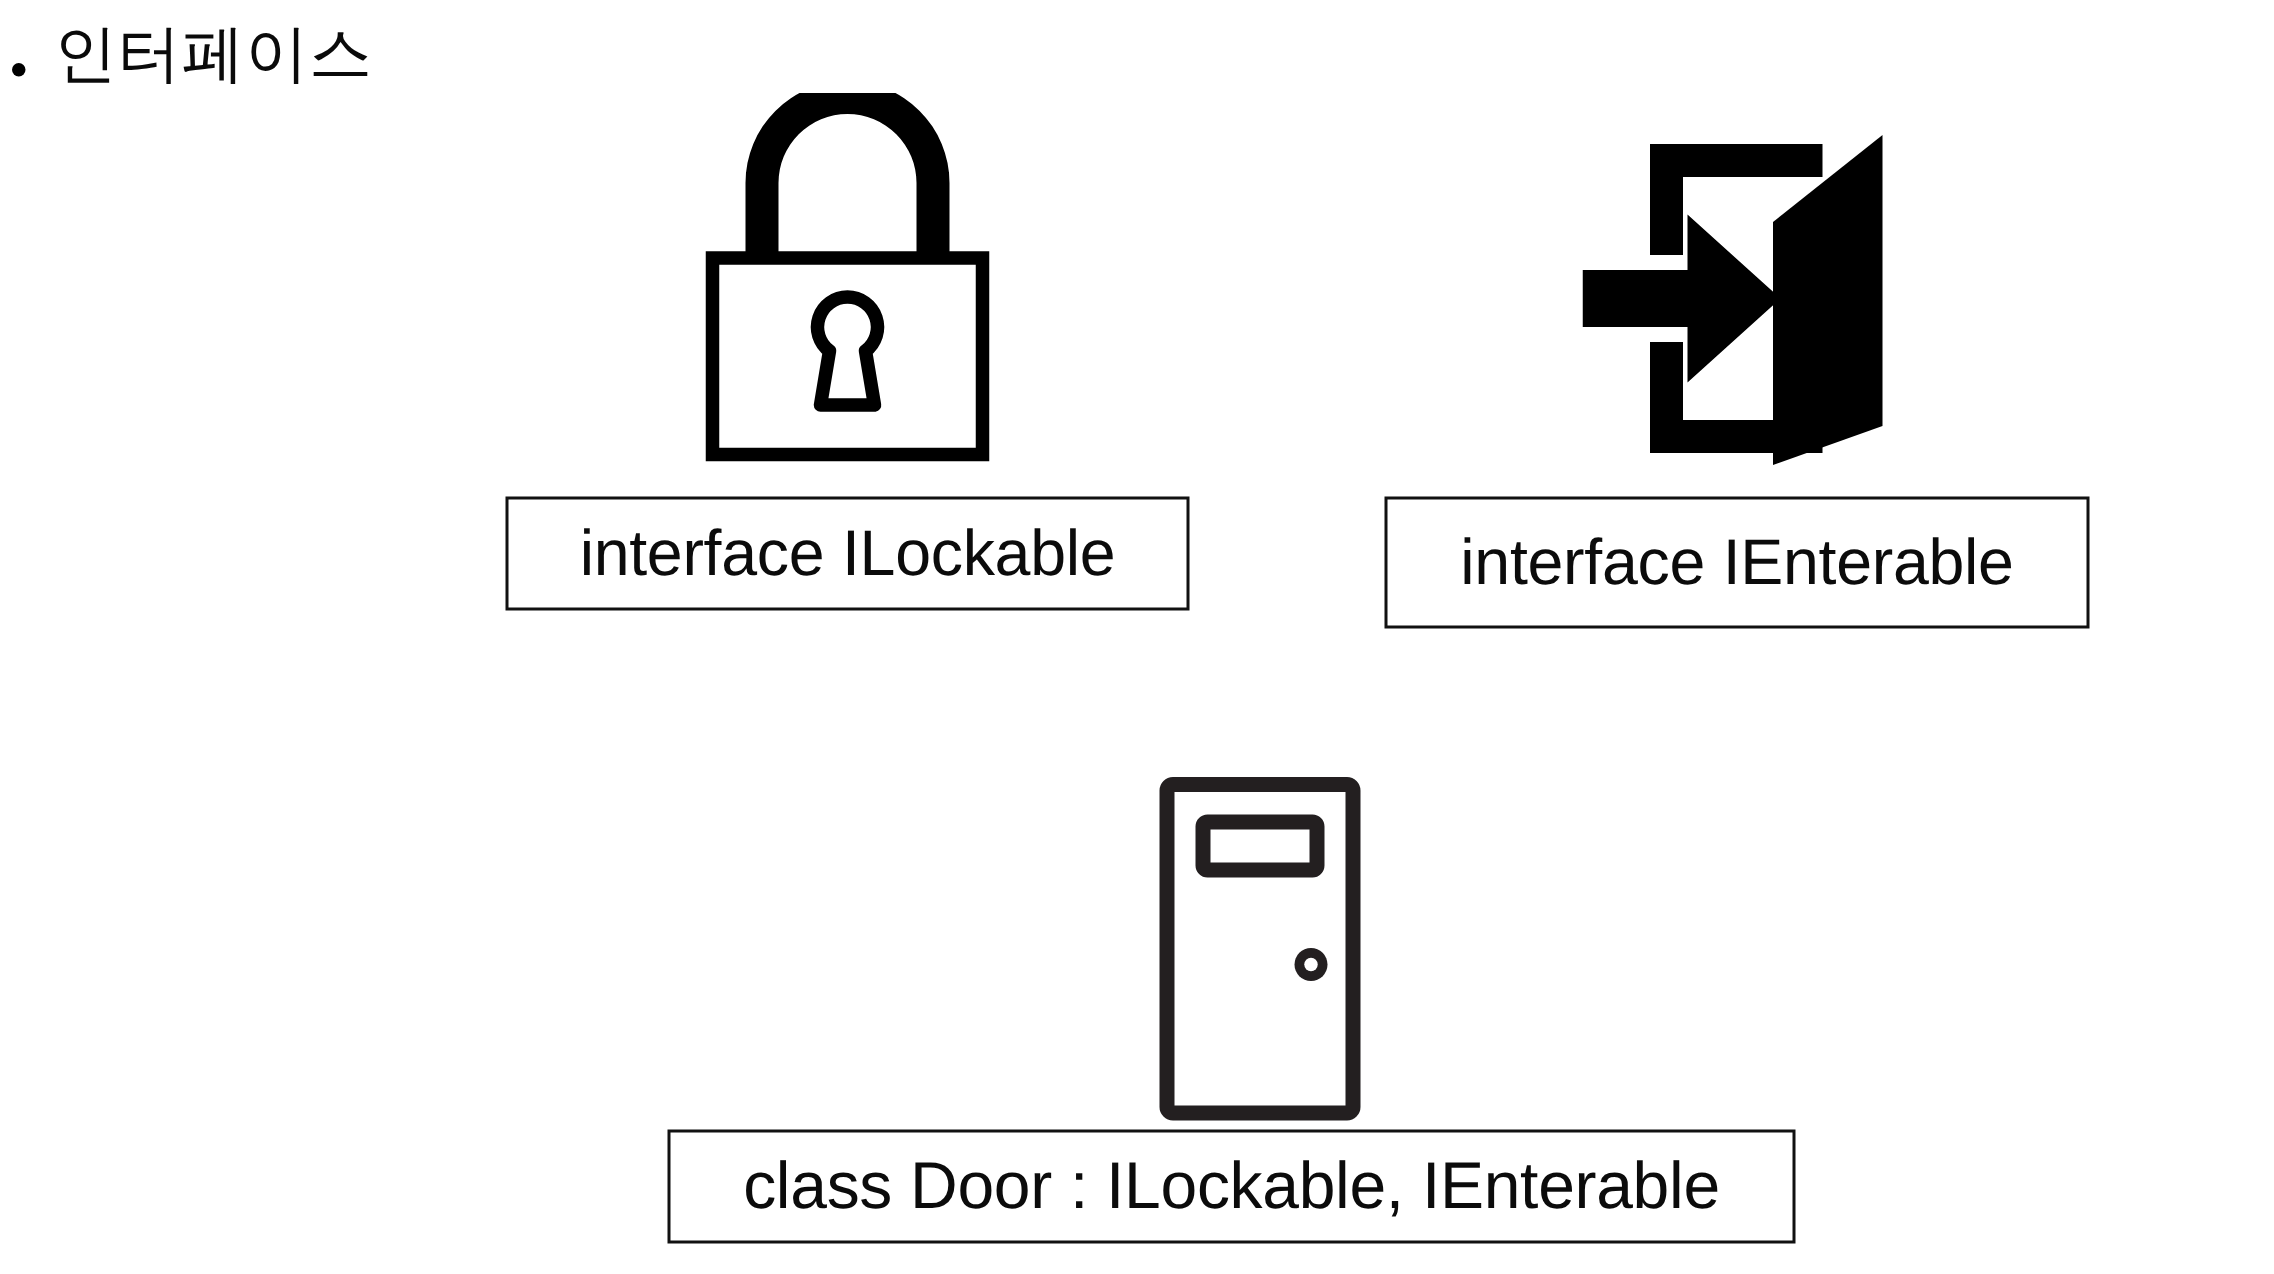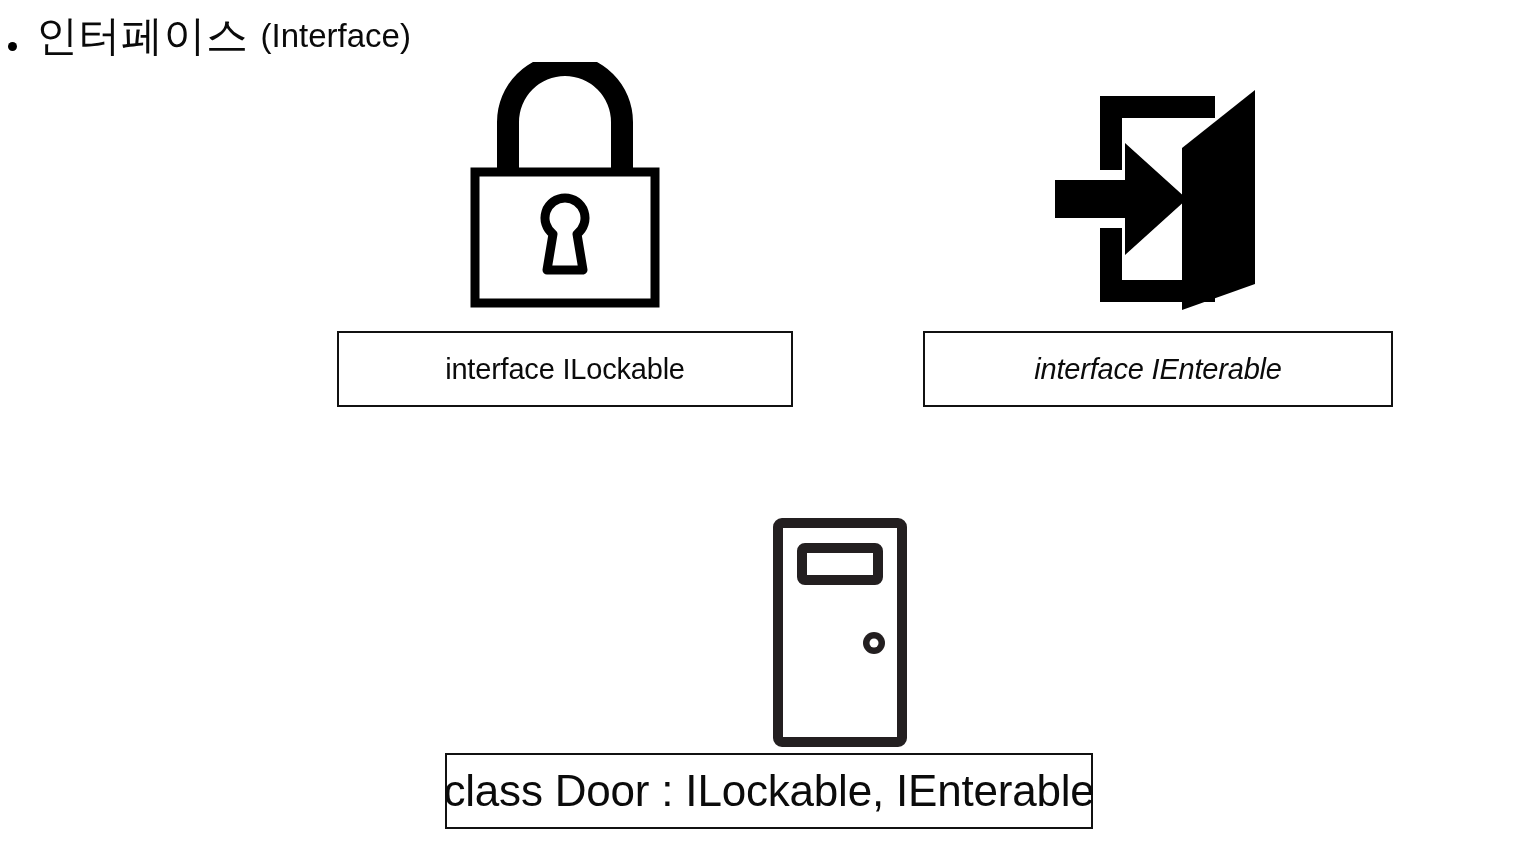--- a/index.html
+++ b/index.html
@@ -54,44 +54,43 @@
     position: absolute;
     border: 2px solid #111111;
     background: #ffffff;
     display: flex;
     align-items: center;
     justify-content: center;
     box-sizing: border-box;
     white-space: nowrap;
   }
   .label-box span {
-    font-size: 29px;
+    font-size: 43px;
     line-height: 1;
     color: #0b0b0b;
     letter-spacing: -0.2px;
   }
 
   #box-lockable   { left: 337px; top: 331px; width: 456px;  height: 76px; }
-  #box-enterable  { left: 923px; top: 331px; width: 470px;  height: 76px; font-style: italic; }
-  #box-door-class { left: 445px; top: 753px; width: 648px;  height: 76px; }
+  #box-enterable  { left: 923px; top: 331px; width: 470px;  height: 88px; }
+  #box-door-class { left: 445px; top: 753px; width: 752px;  height: 76px; }
   #box-door-class span { font-size: 44px; }
 
   
   .icon-wrap { position: absolute; }
   #icon-lock   { left: 465px;  top: 62px;  width: 200px; height: 250px; }
   #icon-enter  { left: 1055px; top: 88px;  width: 210px; height: 222px; }
   #icon-door   { left: 770px;  top: 515px; width: 140px; height: 235px; }
 </style>
 </head>
 <body>
 
 <div class="heading">
   <span class="bullet-dot"></span>
   <span class="heading-ko">인터페이스</span>
-  <span class="heading-en">(Interface)</span>
 </div>
 
 <div class="icon-wrap" id="icon-lock">
   <svg width="200" height="250" viewBox="0 0 200 250" aria-hidden="true">
 
     <path d="M 32 115
              L 32 60
              A 68 68 0 0 1 168 60
              L 168 115
              L 146 115

